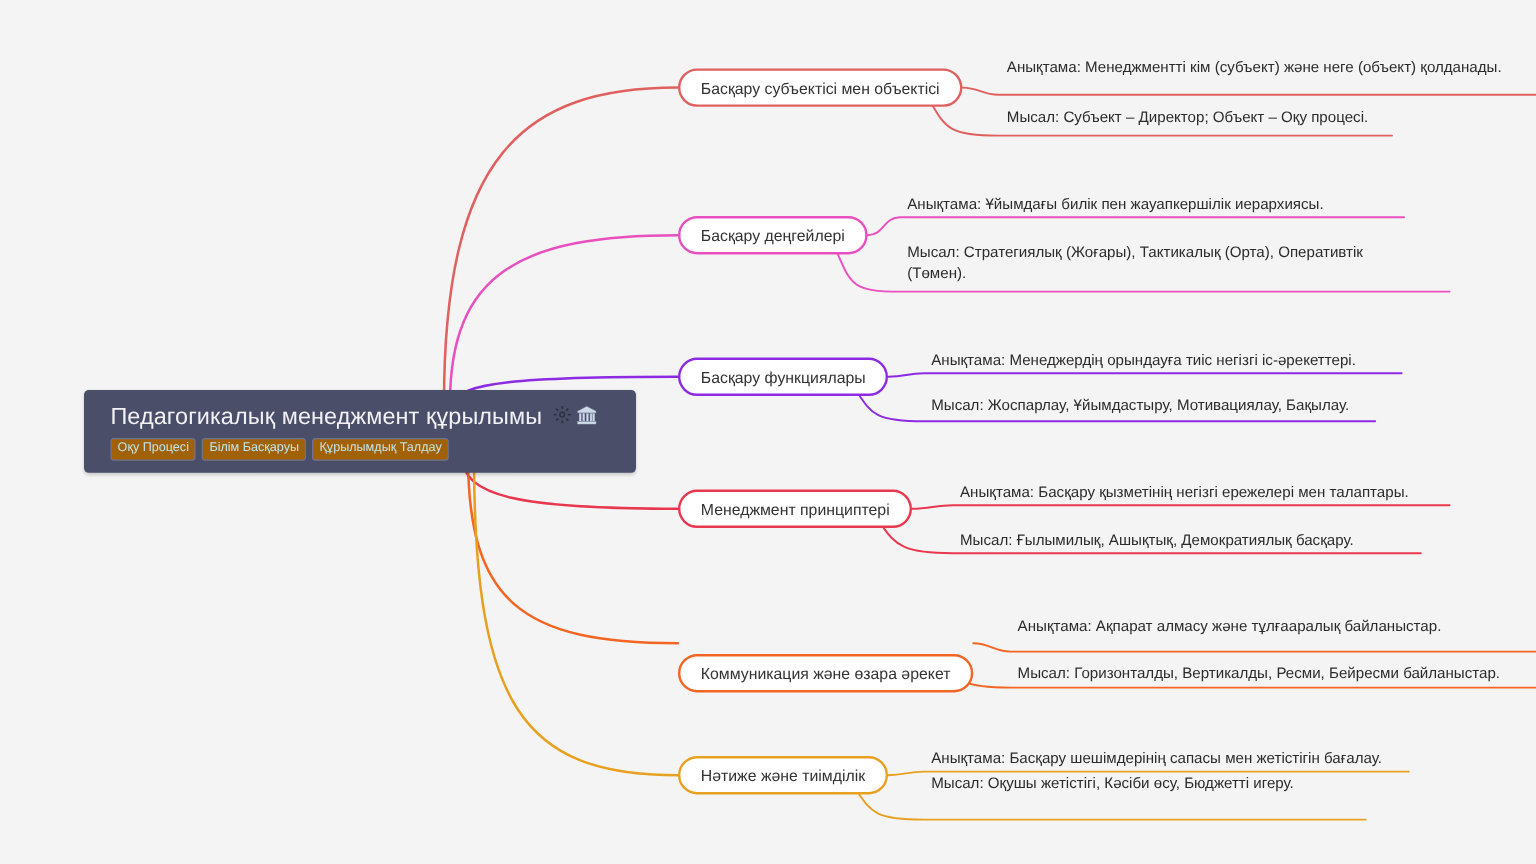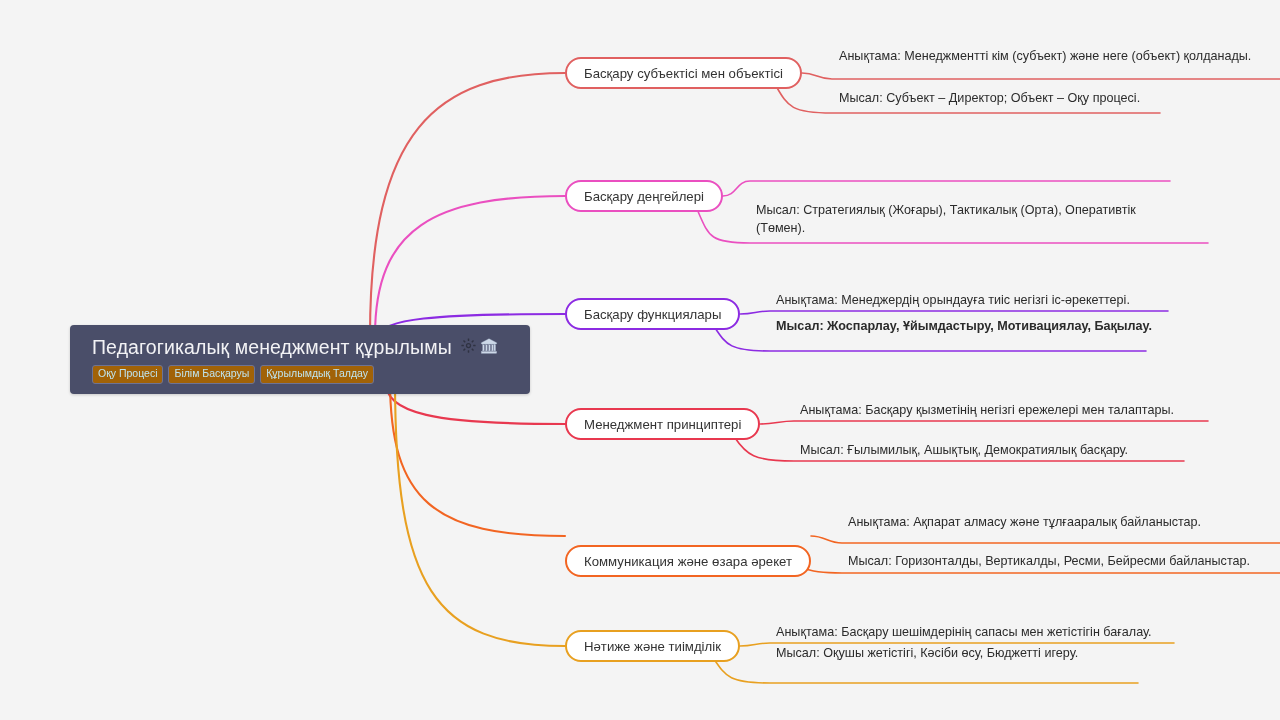--- a/index.html
+++ b/index.html
@@ -160,25 +160,26 @@
       <span class="root-tag">Білім Басқаруы</span>
       <span class="root-tag">Құрылымдық Талдау</span>
     </div>
   </div>
 
   <div class="branch-node" style="left: 565px; top: 57px; border-color: rgb(224, 96, 96);">Басқару субъектісі мен объектісі</div>
   <div class="detail nowrap" style="left:839px; top:47px; max-width:470px;">Анықтама: Менеджментті кім (субъект) және неге (объект) қолданады.</div>
   <div class="detail nowrap" style="left:839px; top:89px; max-width:430px;">Мысал: Субъект – Директор; Объект – Оқу процесі.</div>
 
   <div class="branch-node" style="left: 565px; top: 180px; border-color: rgb(234, 79, 192);">Басқару деңгейлері</div>
+  <div class="detail nowrap" style="left:756px; top:161px;">Анықтама: Ұйымдағы билік пен жауапкершілік иерархиясы.</div>
   <div class="detail" style="left:756px; top:201px; width:425px;">Мысал: Стратегиялық (Жоғары), Тактикалық (Орта), Оперативтік (Төмен).</div>
 
   <div class="branch-node" style="left: 565px; top: 298px; border-color: rgb(140, 43, 226);">Басқару функциялары</div>
   <div class="detail nowrap" style="left:776px; top:291px;">Анықтама: Менеджердің орындауға тиіс негізгі іс-әрекеттері.</div>
-  <div class="detail nowrap" style="left:776px; top:317px;font-weight:bold;">Мысал: Жоспарлау, Ұйымдастыру, Мотивациялау, Бақылау.</div>
+  <div class="detail nowrap" style="left:776px; top:329px;">Мысал: Жоспарлау, Ұйымдастыру, Мотивациялау, Бақылау.</div>
 
   <div class="branch-node" style="left: 565px; top: 408px; border-color: rgb(232, 56, 79);">Менеджмент принциптері</div>
   <div class="detail nowrap" style="left:800px; top:401px;">Анықтама: Басқару қызметінің негізгі ережелері мен талаптары.</div>
   <div class="detail nowrap" style="left:800px; top:441px;">Мысал: Ғылымилық, Ашықтық, Демократиялық басқару.</div>
 
   <div class="branch-node" style="left: 565px; top: 520px; border-color: rgb(242, 101, 34); margin-top: 25px;">Коммуникация және өзара әрекет</div>
   <div class="detail nowrap" style="left:848px; top:513px;">Анықтама: Ақпарат алмасу және тұлғааралық байланыстар.</div>
   <div class="detail nowrap" style="left:848px; top:552px;">Мысал: Горизонталды, Вертикалды, Ресми, Бейресми байланыстар.</div>
 
   <div class="branch-node" style="left: 565px; top: 630px; border-color: rgb(232, 160, 32);">Нәтиже және тиімділік</div>

